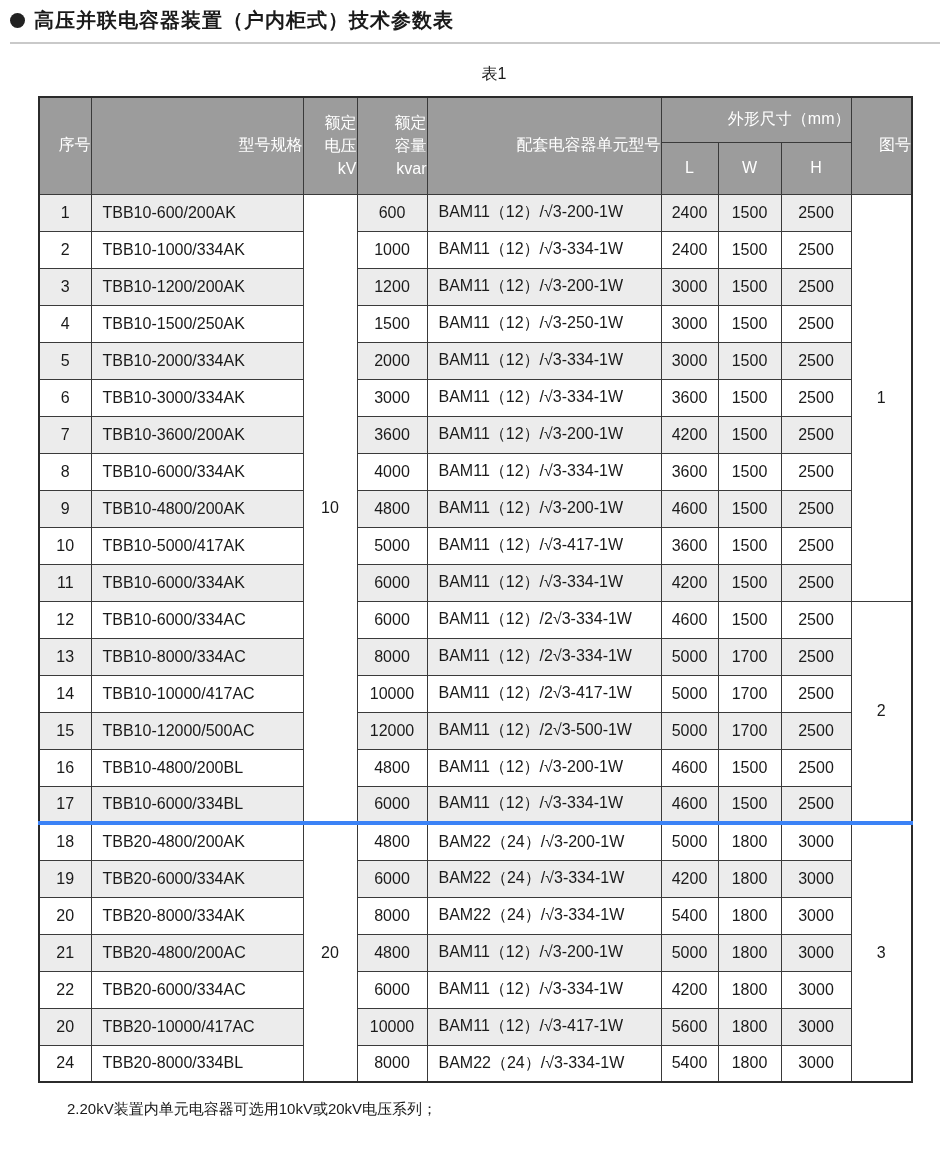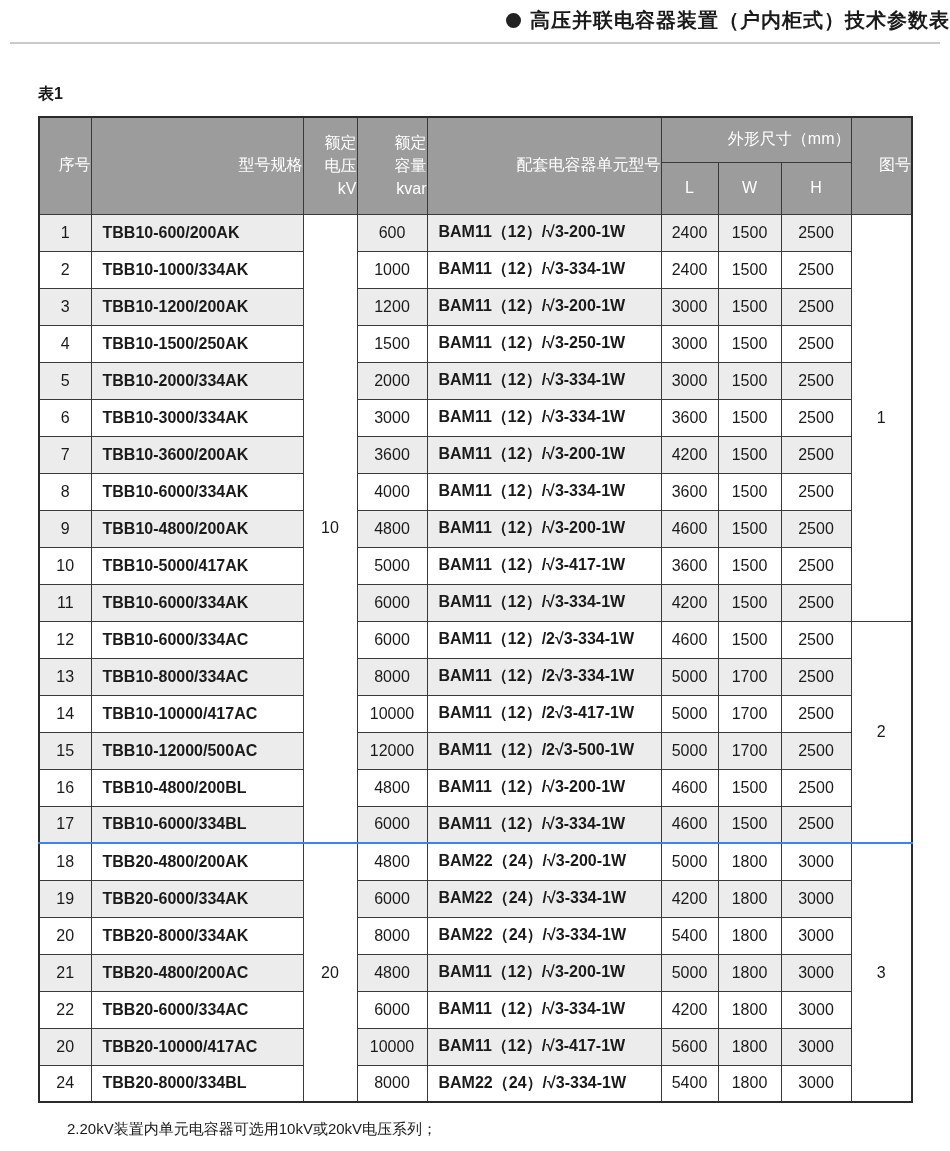--- a/index.html
+++ b/index.html
@@ -7,38 +7,37 @@
   body {
     width: 950px; height: 1151px;
     background: #ffffff;
     color: #1a1a1a;
     font-family: "Liberation Sans", "DejaVu Sans", sans-serif;
     overflow: hidden;
   }
   .page-header {
     display: flex; align-items: center;
     padding: 7px 0 0 10px;
-    justify-content: flex-end;
   }
   .bullet {
     width: 15px; height: 15px; border-radius: 50%;
     background: #222222; flex: 0 0 auto; margin-right: 9px;
   }
   .page-title {
     font-size: 20px; font-weight: bold; margin: 0;
     letter-spacing: 1px;
   }
   .title-rule {
     border: none; border-top: 2px solid #c9c9c9;
     margin: 8px 10px 0 10px;
   }
   .table-label {
-    margin: 40px 0 0 38px;
-    font-size: 16px; font-weight: bold;
-    height: 20px; line-height: 20px;
+    margin: 20px 0 0 38px;
+    font-size: 16px; font-weight: normal;
+    height: 20px; line-height: 20px; text-align: center;
   }
   table.params {
     border-collapse: collapse;
     table-layout: fixed;
     margin: 12px 0 0 38px;
     width: 873px;
     border: 2px solid #2b2b2b;
   }
   table.params th, table.params td {
     border: 1px solid #3a3a3a;
@@ -56,24 +55,24 @@
   thead tr.h-top th { height: 45px; text-align: right; }
   thead tr.h-bottom th { height: 52px; }
   th.stack { line-height: 23px; }
   tbody td {
     height: 37px;
     font-size: 16px;
     background: #ffffff;
   }
   tbody tr.alt td { background: #ececec; }
   tbody td.cell-model, tbody td.cell-unit {
-    text-align: left; padding-left: 11px; font-weight: bold;
+    text-align: left; padding-left: 11px;
   }
   tbody td.span-cell { background: #ffffff !important; }
-  tbody tr.group-start td { border-top: 2px solid #3b82f6; }
+  tbody tr.group-start td { border-top: 4px solid #3b82f6; }
   .notes {
     margin: 13px 0 0 38px;
     font-size: 15px;
     line-height: 25px;
   }
   .note-prefix { display: inline-block; }
   .note-line2 { padding-left: 29px; }
 </style>
 </head>
 <body>

